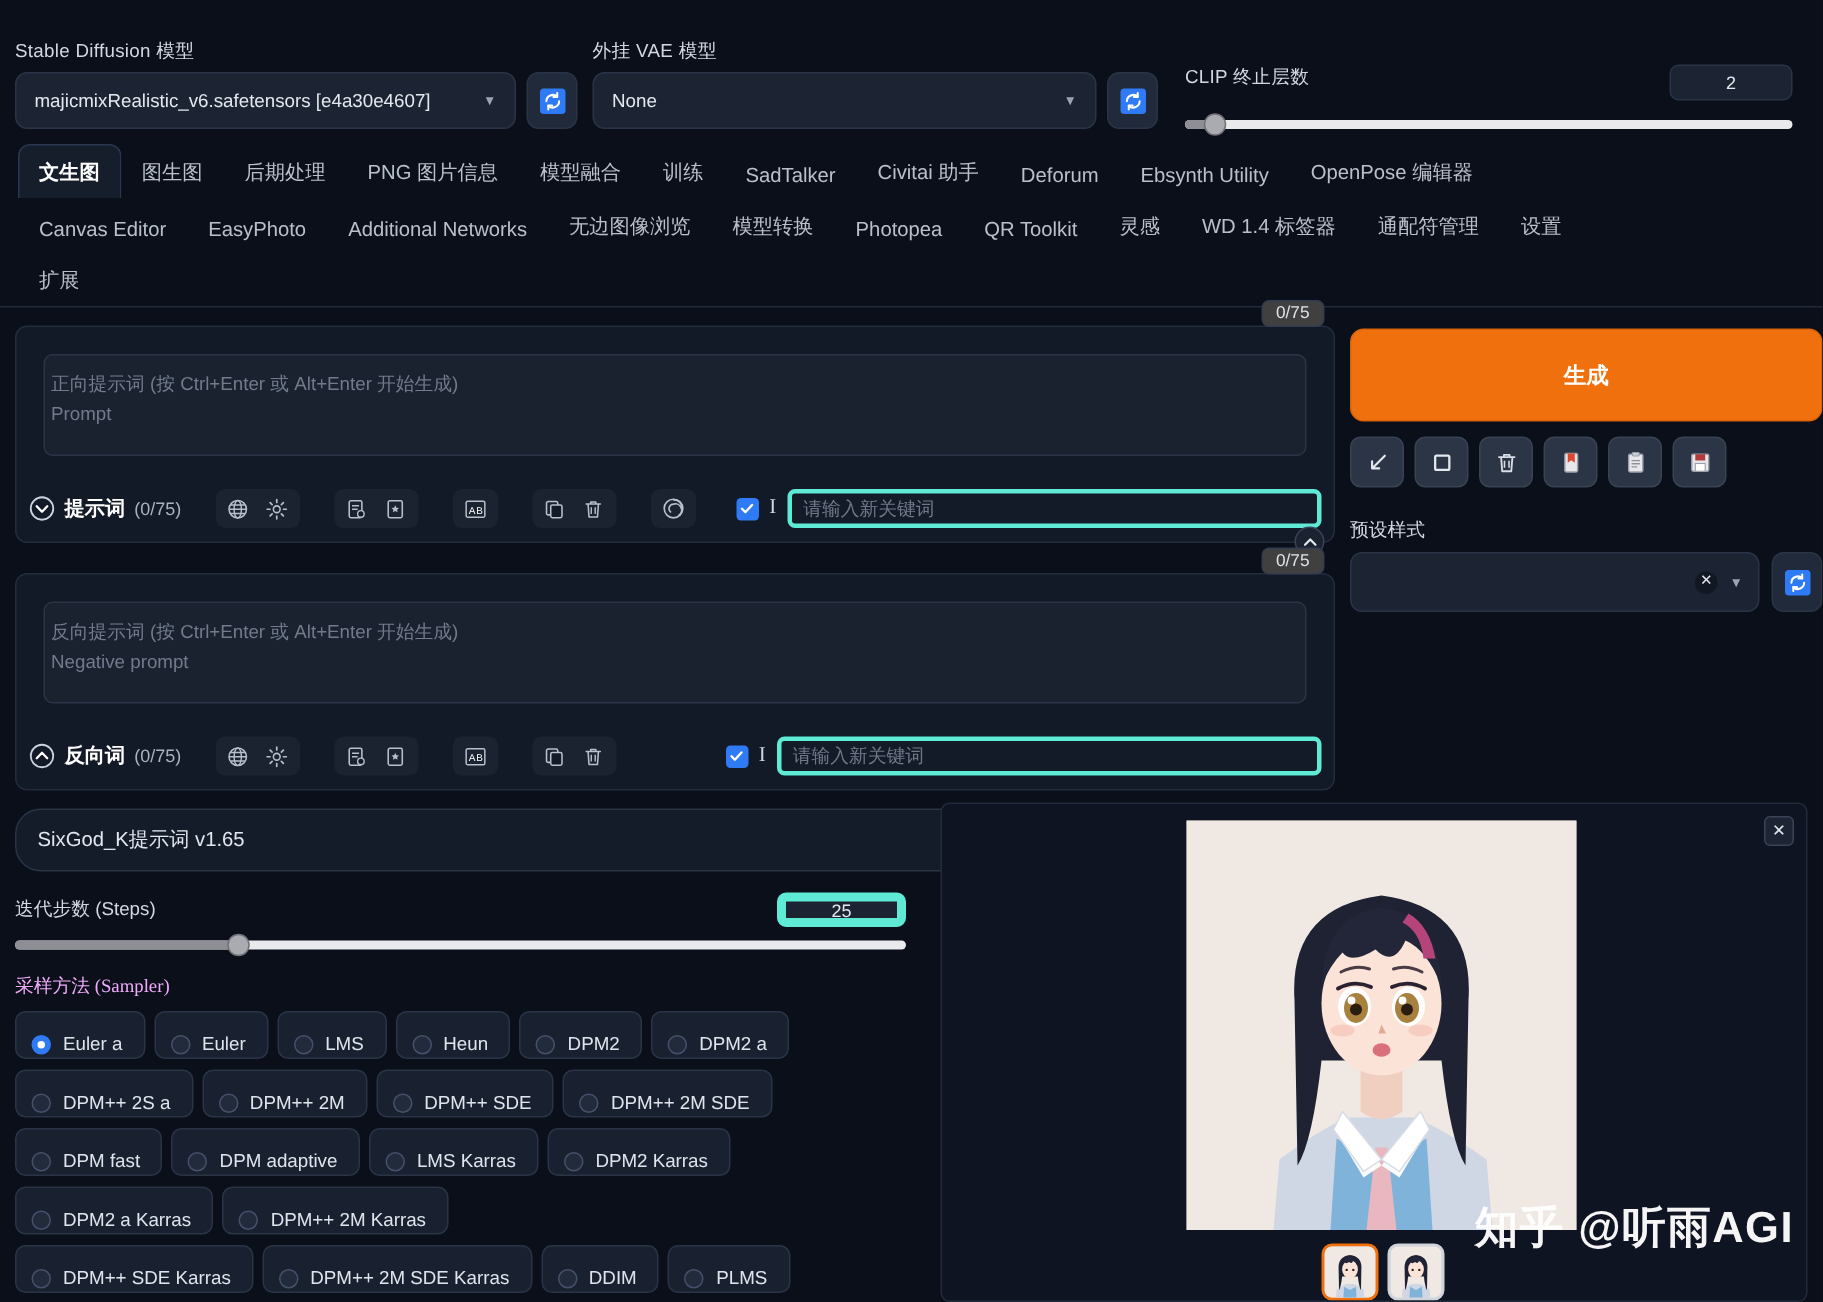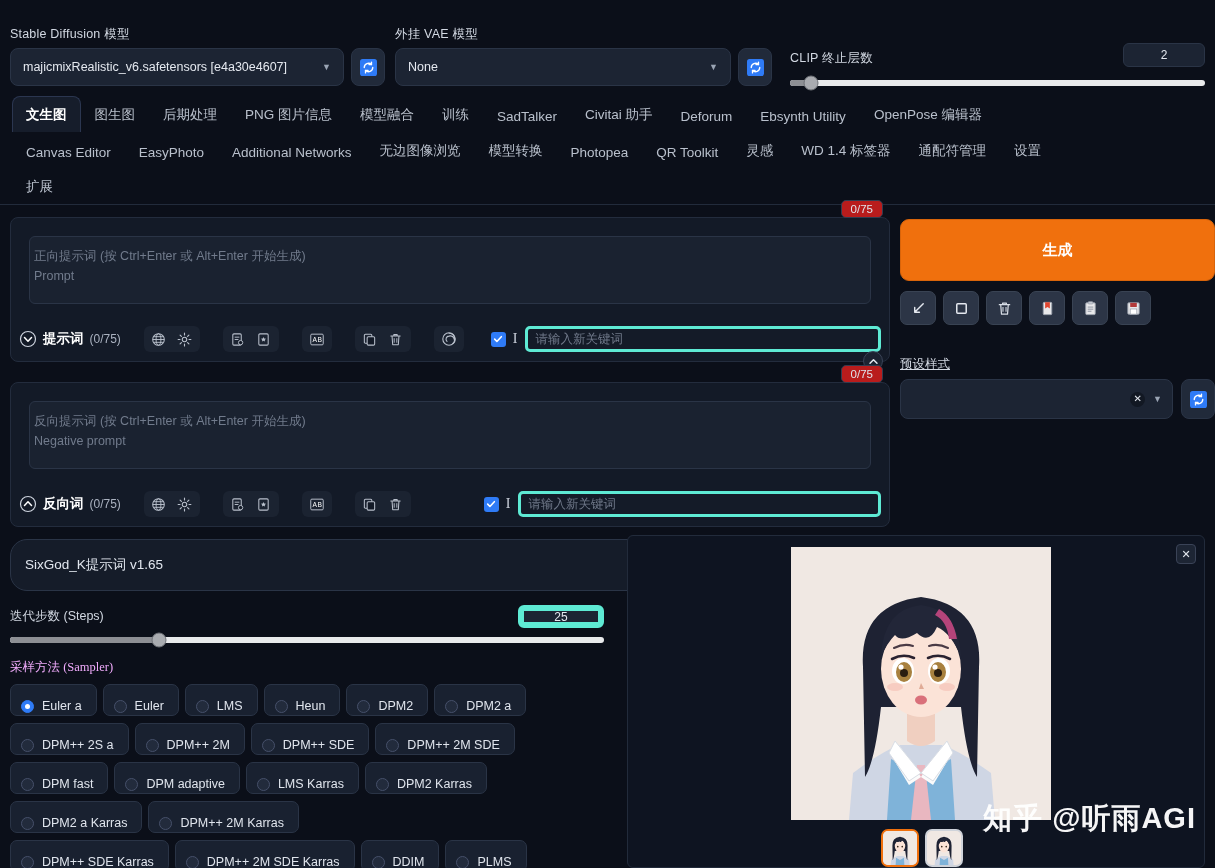--- a/index.html
+++ b/index.html
@@ -6,39 +6,39 @@
   html, body {
     width: 1215px; height: 868px;
     background: #0b0f19;
     font-family: "Liberation Sans", "DejaVu Sans", sans-serif;
     color: #c5cbd6;
     overflow: hidden;
   }
   .app { position: relative; width: 1215px; height: 868px; }
 
   
-  .topbar { display: flex; align-items: flex-end; padding: 8px 10px 10px 10px; gap: 10px; }
+  .topbar { display: flex; align-items: flex-end; padding: 8px 20px 10px 10px; gap: 10px; }
   .field-group { display: flex; flex-direction: column; gap: 5px; }
   .field-label { font-size: 12.5px; color: #d2d8e2; letter-spacing: .2px; }
   .select-box {
     height: 38px; border: 1px solid #2a3446; border-radius: 8px;
     background: #1c2433; display: flex; align-items: center;
     padding: 0 12px; font-size: 12.5px; color: #e4e8ef; position: relative;
   }
   .select-box .caret { margin-left: auto; font-size: 9px; color: #9aa4b4; }
   .sd-model { width: 334px; }
   .vae-model { width: 336px; }
   .icon-btn-blue {
     width: 34px; height: 38px; border: 1px solid #2a3446; border-radius: 8px;
     background: #212a3a; display: flex; align-items: center; justify-content: center;
     flex: 0 0 auto;
   }
   .refresh-glyph { width: 17px; height: 17px; display:block; }
   .clip-group { display: flex; flex-direction: column; gap: 4px; margin-left: 8px; flex: 1; min-width: 0; }
-  .clip-top { display: flex; align-items: flex-end; justify-content: space-between; margin-top: 35px; }
+  .clip-top { display: flex; align-items: flex-start; justify-content: space-between; margin-top: 35px; }
   .clip-num {
     width: 82px; height: 24px; border: 1px solid #2a3446; border-radius: 6px;
     background: #1c2433; color: #e4e8ef; font-size: 12px;
     display: flex; align-items: center; justify-content: center;
   }
   .slider-track {
     position: relative; height: 6px; border-radius: 4px;
     background: #e9eaec; margin-top: 9px;
   }
   .slider-track .fill { position:absolute; left:0; top:0; bottom:0; border-radius:4px; background:#8d8f94; }
@@ -71,21 +71,21 @@
     margin-top: 6px; position: relative;
   }
   .prompt-area {
     margin: 18px; border: 1px solid #2a3446; border-radius: 6px;
     background: #1a2230; height: 68px; padding: 9px 4px;
   }
   .ph-line1 { font-size: 12.5px; color: #717b8c; line-height: 20px; }
   .ph-line2 { font-size: 12.5px; color: #717b8c; line-height: 20px; }
   .counter-badge {
     position: absolute; right: 6px; top: -18px;
-    background: #b91c1c; border: 1px solid #323c50; border-radius: 5px;
+    background: #404040; border: 1px solid #323c50; border-radius: 5px;
     font-size: 11.5px; color: #dfe4ec; padding: 2px 9px;
   }
   .prompt-toolbar {
     display: flex; align-items: center; gap: 23px; padding: 4px 8px 9px 8px;
   }
   .pt-title { display: flex; align-items: center; gap: 6px; }
   .pt-chev { width: 18px; height: 18px; }
   .pt-name { font-size: 13.5px; color: #ffffff; font-weight: bold; }
   .pt-count { font-size: 12px; color: #aab2c0; }
   .icon-cluster {
@@ -107,21 +107,21 @@
     font-size: 12.5px; color: #6f7889;
   }
   .collapse-circle {
     position: absolute; right: 6px; width: 20px; height: 20px; border-radius: 50%;
     border: 1px solid #3a4357; background: #1b2331;
     display: flex; align-items: center; justify-content: center;
   }
 
   .accordion {
     margin-top: 12px; border: 1px solid #2a3446; border-radius: 17px;
-    background: #151c29; height: 52px; display: flex; align-items: center;
+    background: #151c29; height: 42px; display: flex; align-items: center;
     padding: 0 14px; font-size: 13.5px; color: #e2e7ef;
   }
   .accordion .arrow { margin-left: auto; font-size: 12px; color: #dfe4ec; }
 
   .steps-block { margin-top: 14px; }
   .steps-head { display: flex; align-items: center; }
   .steps-label { font-size: 12.5px; color: #d2d8e2; }
   .steps-num {
     margin-left: auto; width: 86px; height: 23px; border: 6px solid #5eead4;
     border-radius: 6px; background: #1c2433; color: #e4e8ef; font-size: 12px;
@@ -149,21 +149,21 @@
     margin-top: 8px; height: 62px; border-radius: 9px;
     background: #f0700d; color: #ffffff; font-size: 15px; font-weight: bold;
     display: flex; align-items: center; justify-content: center;
     border: 1px solid #d9640a;
   }
   .tool-row { display: flex; gap: 7px; margin-top: 10px; }
   .tool-btn {
     width: 36px; height: 34px; border-radius: 7px; background: #2c3546;
     border: 1px solid #394353; display: flex; align-items: center; justify-content: center;
   }
-  .styles-label { font-size: 12.5px; color: #d2d8e2; margin-top: 31px; text-decoration: underline; }
+  .styles-label { font-size: 12.5px; color: #d2d8e2; margin-top: 20px; }
   .styles-row { display: flex; gap: 8px; align-items: center; margin-top: 6px; }
   .styles-box {
     flex: 1; height: 40px; border: 1px solid #2a3446; border-radius: 8px;
     background: #1c2433; display: flex; align-items: center; padding: 0 10px;
   }
   .clear-x {
     margin-left: auto; width: 15px; height: 15px; border-radius: 50%;
     background: #121823; display: flex; align-items: center; justify-content: center;
     color: #e5e9f0; font-size: 10px; line-height: 1;
   }

